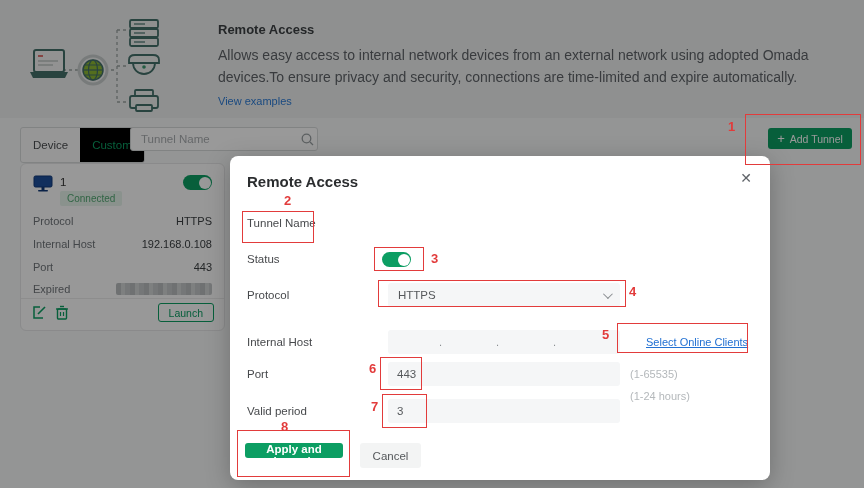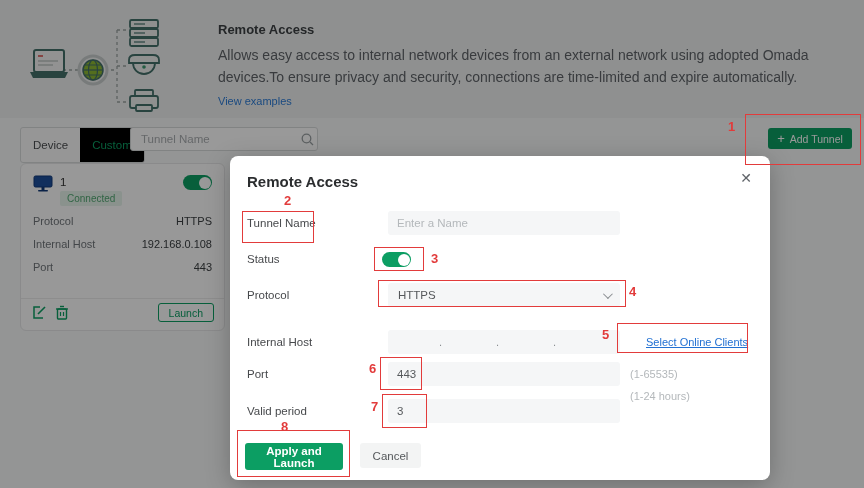--- a/index.html
+++ b/index.html
@@ -76,21 +76,21 @@
           transform:rotate(45deg) translateY(-2px); }
   .helper { position:absolute; left:160px; top:151px; font-size:9.5px; color:#c3c6c8; }
   .ip-box { position:absolute; left:158px; top:174px; width:232px; height:24px; background:#f5f6f7;
             border-radius:3px; display:flex; align-items:center; }
   .ip-box input { width:48px; border:none; background:transparent; outline:none; text-align:center;
                   font-size:11.5px; color:#555; font-family:inherit; }
   .ip-dot { font-size:11px; color:#8a8e91; width:9px; text-align:center; }
   .ext-link { position:absolute; left:400px; top:180px; font-size:11px; color:#2271d3;
               text-decoration:underline; cursor:pointer;margin-left:16px; }
   .hint { position:absolute; left:400px; font-size:11px; color:#b4b8bb; }
-  .btn-apply { position:absolute; left:15px; top:287px; width:98px; height:27px; background:#0c9e63;
+  .btn-apply { position:absolute; left:15px; top:287px; width:98px; height:15px; background:#0c9e63;
                color:#fff; border:none; border-radius:3px; font-size:11.5px; font-weight:bold;
                font-family:inherit; cursor:pointer; }
   .btn-cancel { position:absolute; left:130px; top:287px; width:61px; height:25px; background:#f3f4f4;
                 color:#55585b; border:none; border-radius:3px; font-size:11.5px; font-family:inherit; cursor:pointer; }
 
   
   .ann-box { position:absolute; border:1.5px solid #e23b3b; z-index:30; pointer-events:none; }
   .ann-num { position:absolute; z-index:30; color:#e23b3b; font-size:13px; font-weight:bold; pointer-events:none; }
 </style>
 </head>
@@ -189,20 +189,24 @@
     <span class="lbl">Protocol</span>
     <span class="val">HTTPS</span>
   </div>
   <div class="card-row" style="top:74px;">
     <span class="lbl">Internal Host</span>
     <span class="val">192.168.0.108</span>
   </div>
   <div class="card-row" style="top:97px;">
     <span class="lbl">Port</span>
     <span class="val">443</span>
+  </div>
+  <div class="card-row" style="top:119px;">
+    <span class="lbl">Expired</span>
+    <span class="redacted"></span>
   </div>
 
   <div class="card-divider"></div>
 
   <button class="icon-btn" style="left:10px;">
     <svg width="15" height="15" viewBox="0 0 15 15">
       <path d="M2 4 L2 13 L11 13" fill="none" stroke="#0c9e63" stroke-width="1.5"></path>
       <path d="M2 4 L2 2 L8 2" fill="none" stroke="#0c9e63" stroke-width="1.5"></path>
       <line x1="6" y1="9" x2="13" y2="2" stroke="#0c9e63" stroke-width="1.6"></line>
     </svg>
@@ -219,21 +223,20 @@
   <button class="launch">Launch</button>
 </div>
 
 <div class="overlay"></div>
 
 <div class="modal">
   <div class="modal-title">Remote Access</div>
   <button class="modal-close">✕</button>
 
   <div class="f-label" style="top:61px;">Tunnel Name</div>
-  <input class="f-input" style="top: 55px;" placeholder="Enter a Name">
 
   <div class="f-label" style="top:97px;">Status</div>
   <div class="toggle modal-toggle">
       <div class="knob"></div>
     </div>
 
   <div class="f-label" style="top:133px;">Protocol</div>
   <div class="dropdown">
     <span class="dd-val">HTTPS</span>
     <span class="chev"></span>

